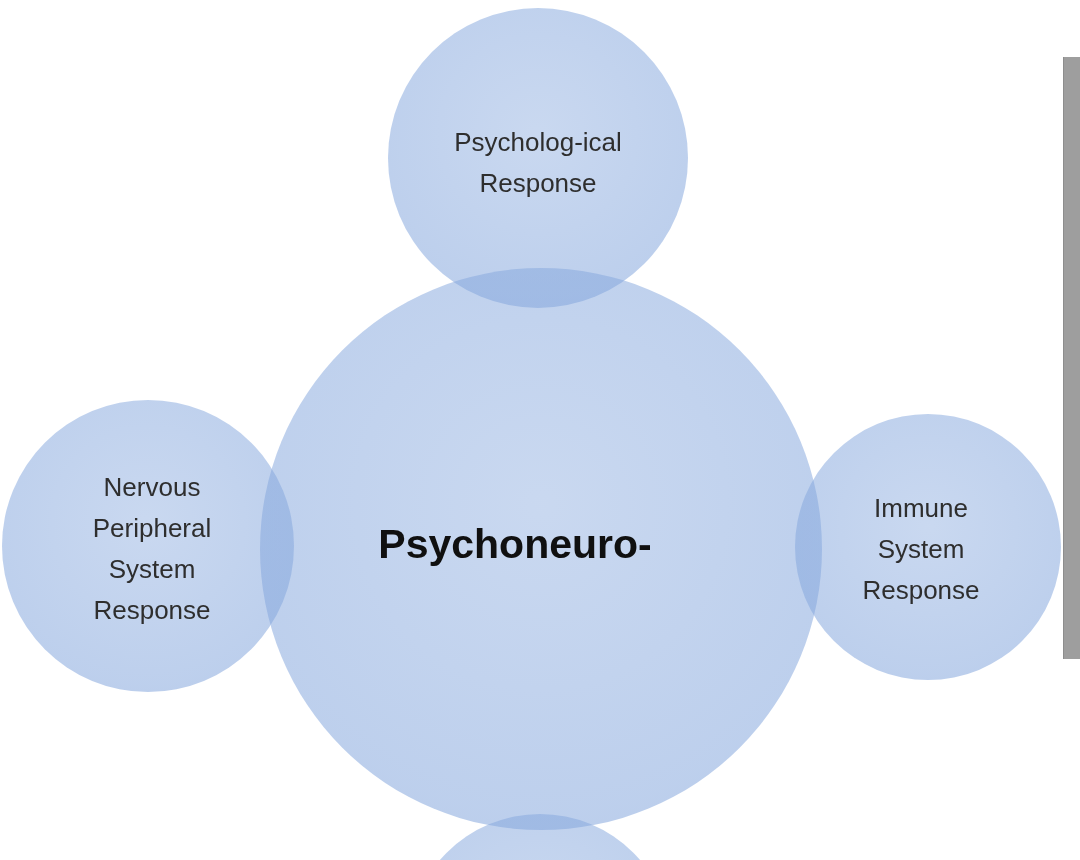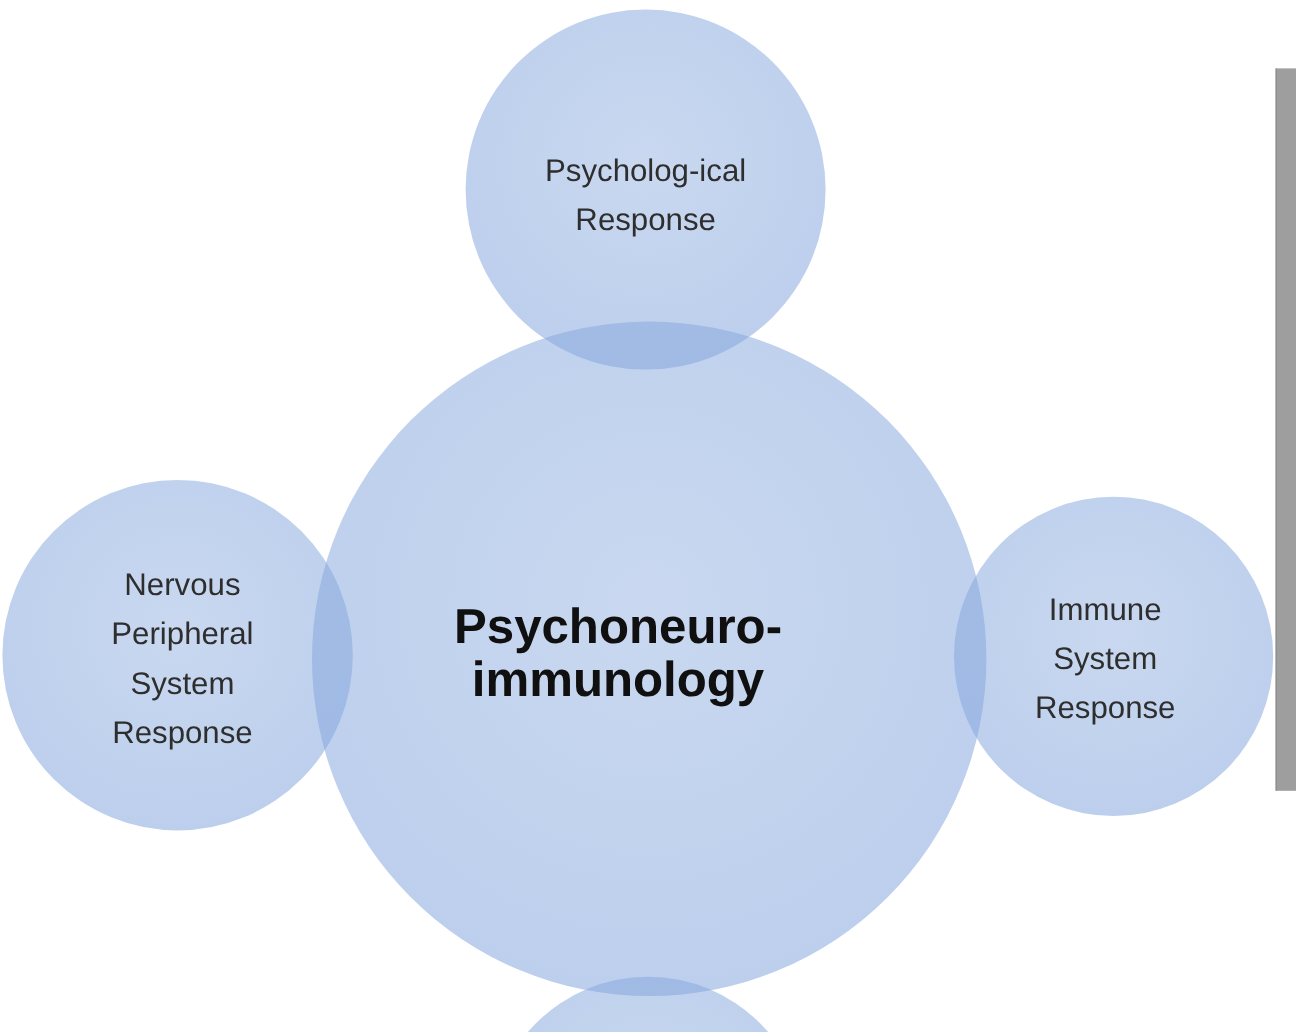--- a/index.html
+++ b/index.html
@@ -81,21 +81,20 @@
 
   <div class="label left-l">
     <div>Nervous</div>
     <div>Peripheral</div>
     <div>System</div>
     <div>Response</div>
   </div>
 
   <div class="label center-l">
     <div>Psychoneuro-</div>
-    <div>immunology</div>
   </div>
 
   <div class="label right-l">
     <div>Immune</div>
     <div>System</div>
     <div>Response</div>
   </div>
 
   <div class="scrollbar-thumb"></div>
 

